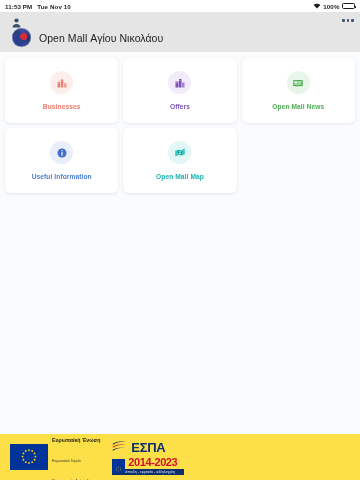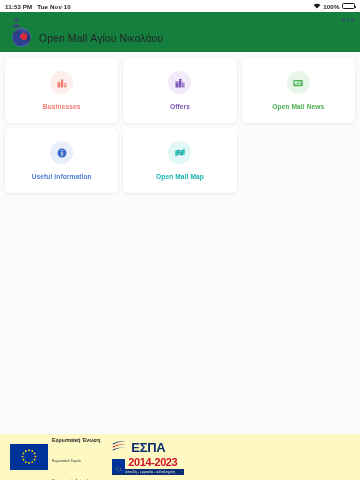--- a/index.html
+++ b/index.html
@@ -58,21 +58,21 @@
   }
   .battery-fill {
     width: 100%;
     height: 100%;
     background: #1c1c1e;
     border-radius: 0.7px;
   }
 
   
   .appbar {
-    background: #15803d;
+    background: #e5e5e5;
     padding: 2px 2px 5px 8px;
     position: relative;
   }
   .appbar-top {
     display: flex;
     align-items: flex-start;
     justify-content: space-between;
     height: 13px;
   }
   .person-icon { display: block; margin-left: 4px; }
@@ -157,21 +157,21 @@
     text-align: center;
   }
 
   
   .footer {
     position: absolute;
     left: 0;
     bottom: 0;
     width: 100%;
     height: 46px;
-    background: #fef9c3;
+    background: #fde047;
     display: flex;
     align-items: center;
     padding-left: 10px;
     gap: 12px;
   }
   .eu-block { display: flex; align-items: center; gap: 4px; }
   .eu-flag {
     width: 38px;
     height: 26px;
     background: #003399;

